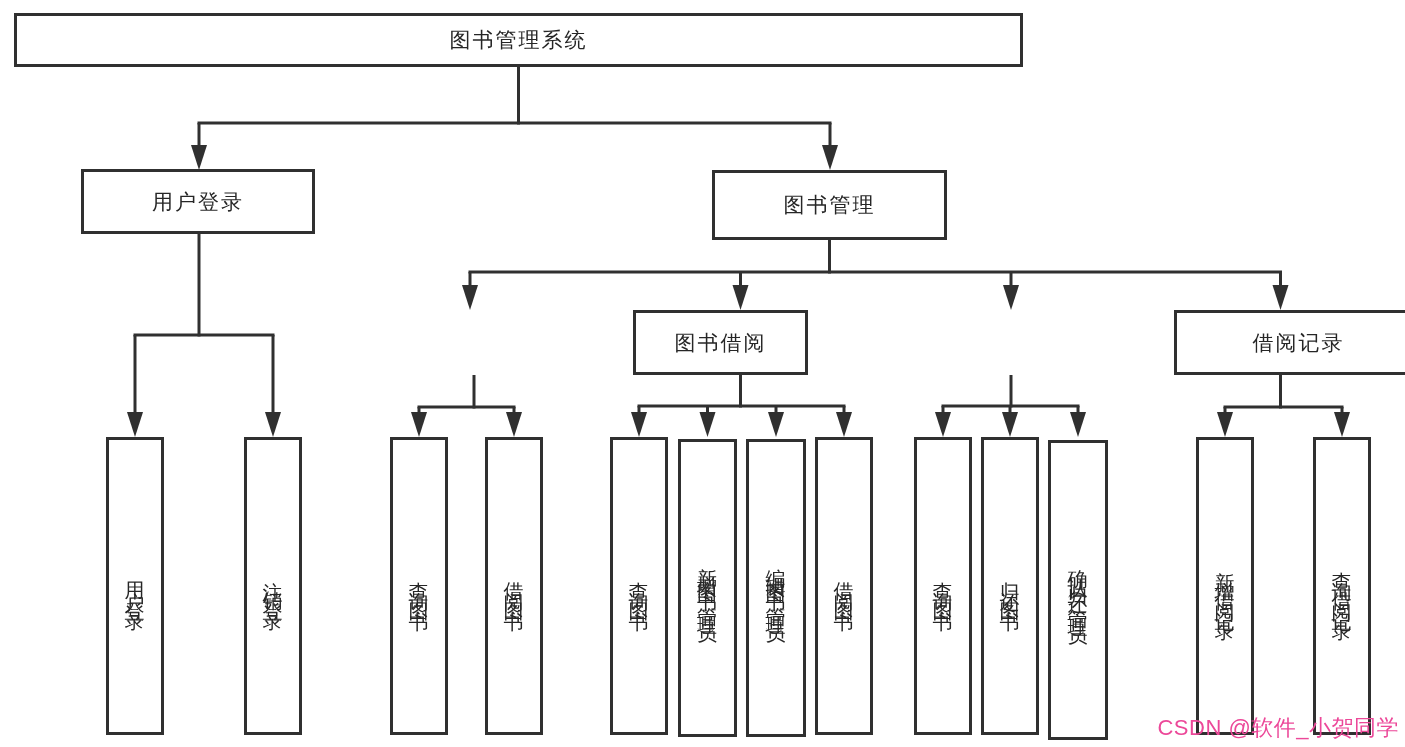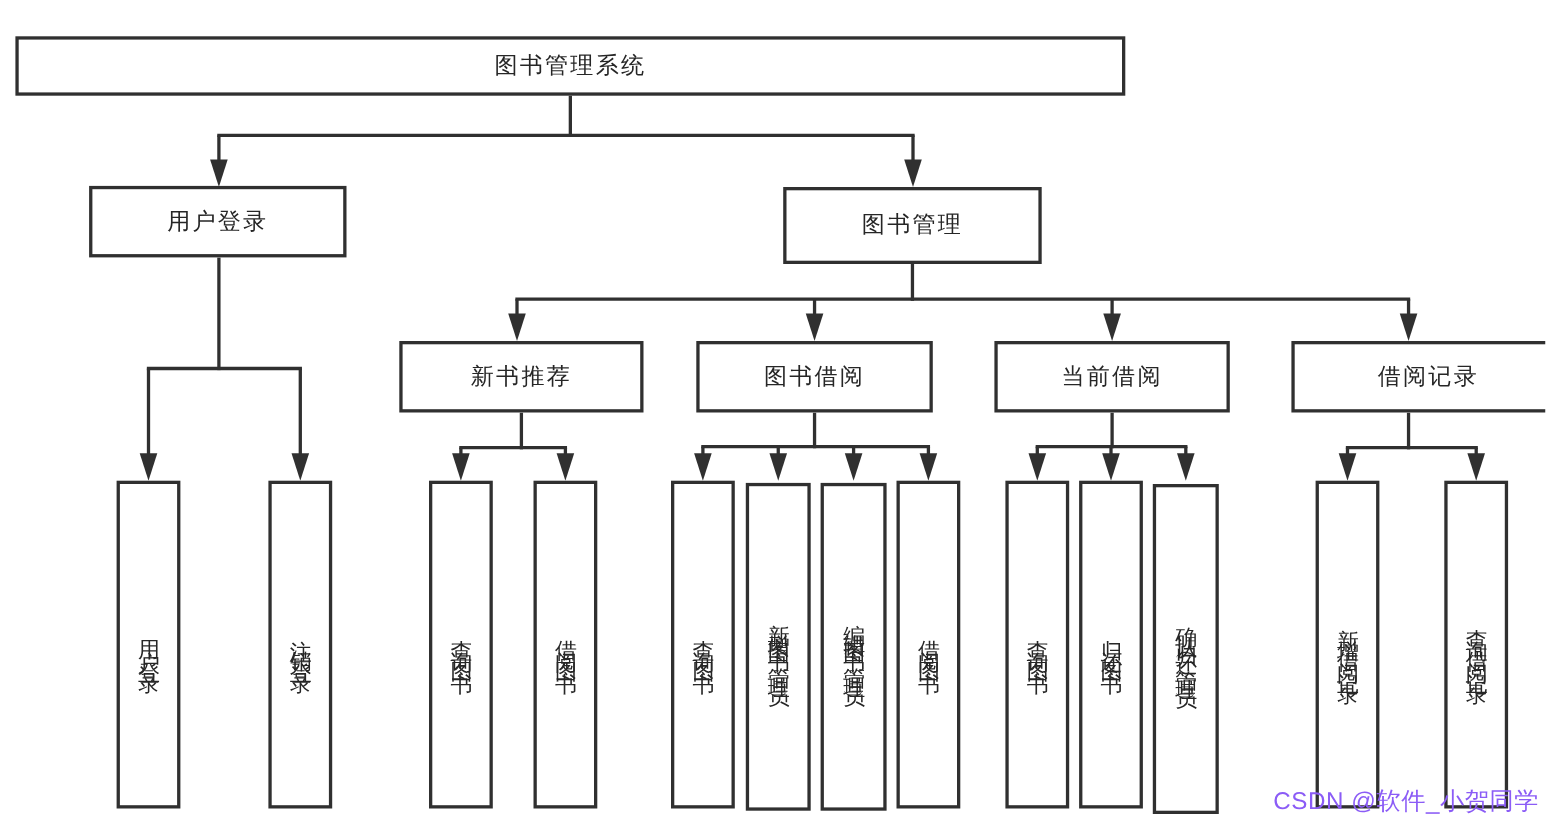--- a/index.html
+++ b/index.html
@@ -29,21 +29,21 @@
     text-orientation:mixed;
     font-size:20px;
     letter-spacing:10px;
   }
   .v.long{letter-spacing:8px;}
   .watermark{
     position:absolute;
     right:6px;
     bottom:4px;
     font-size:22px;
-    color:#8b5cf6;
+    color:#ec4899;
     letter-spacing:0.5px;
     z-index:5;
     font-family:"Liberation Sans", sans-serif;
     white-space:nowrap;
   }
 </style>
 </head>
 <body>
 
 <div class="stage">
@@ -107,28 +107,26 @@
       <polygon points="768,412 784,412 776,437"></polygon>
       <polygon points="836,412 852,412 844,437"></polygon>
       <polygon points="935,412 951,412 943,437"></polygon>
       <polygon points="1002,412 1018,412 1010,437"></polygon>
       <polygon points="1070,412 1086,412 1078,437"></polygon>
       <polygon points="1217,412 1233,412 1225,437"></polygon>
       <polygon points="1334,412 1350,412 1342,437"></polygon>
     </g>
   </svg>
 
-  <div class="node h" style="left:14px;top:13px;width:1009px;height:54px;margin-top:20px;">图书管理系统</div>
+  <div class="node h" style="left:14px;top:13px;width:1009px;height:54px;">图书管理系统</div>
 
   <div class="node h" style="left:81px;top:169px;width:234px;height:65px;">用户登录</div>
   <div class="node h" style="left:712px;top:170px;width:235px;height:70px;">图书管理</div>
 
-  <div class="node h" style="left:363px;top:310px;width:222px;height:65px;">新书推荐</div>
-  <div class="node h" style="left:633px;top:310px;width:215px;height:65px;">图书借阅</div>
-  <div class="node h" style="left:904px;top:310px;width:214px;height:65px;">当前借阅</div>
+  <div class="node h" style="left:633px;top:310px;width:175px;height:65px;">图书借阅</div>
   <div class="node h" style="left:1174px;top:310px;width:249px;height:65px;">借阅记录</div>
 
   <div class="node v" style="left:106px;top:437px;width:58px;height:298px;">用户登录</div>
   <div class="node v" style="left:244px;top:437px;width:58px;height:298px;">注销登录</div>
 
   <div class="node v" style="left:390px;top:437px;width:58px;height:298px;">查询图书</div>
   <div class="node v" style="left:485px;top:437px;width:58px;height:298px;">借阅图书</div>
 
   <div class="node v" style="left:610px;top:437px;width:58px;height:298px;">查询图书</div>
   <div class="node v long" style="left:678px;top:439px;width:59px;height:298px;">新增图书（管理员）</div>

